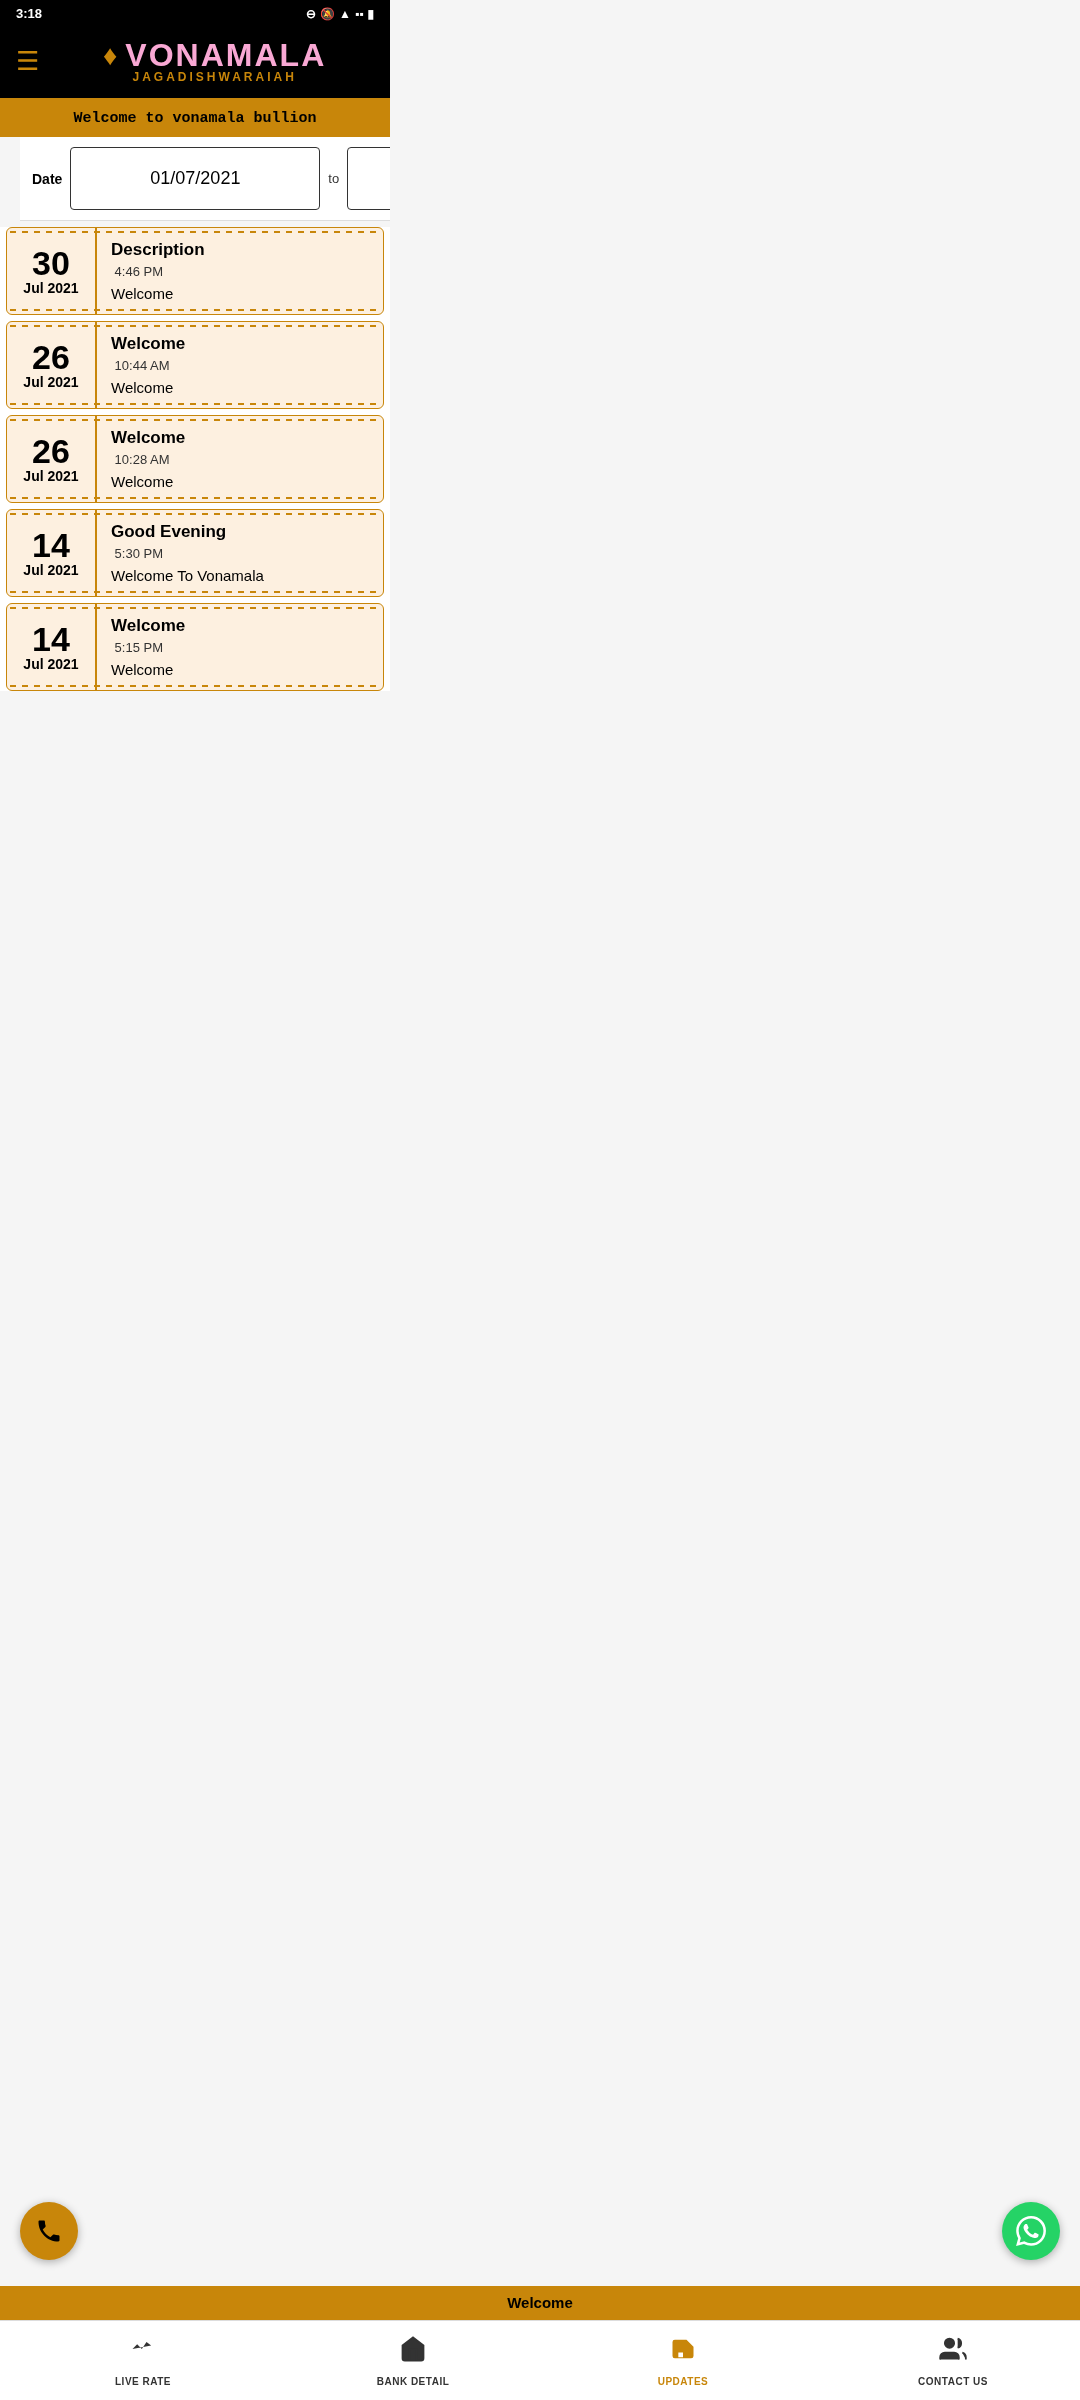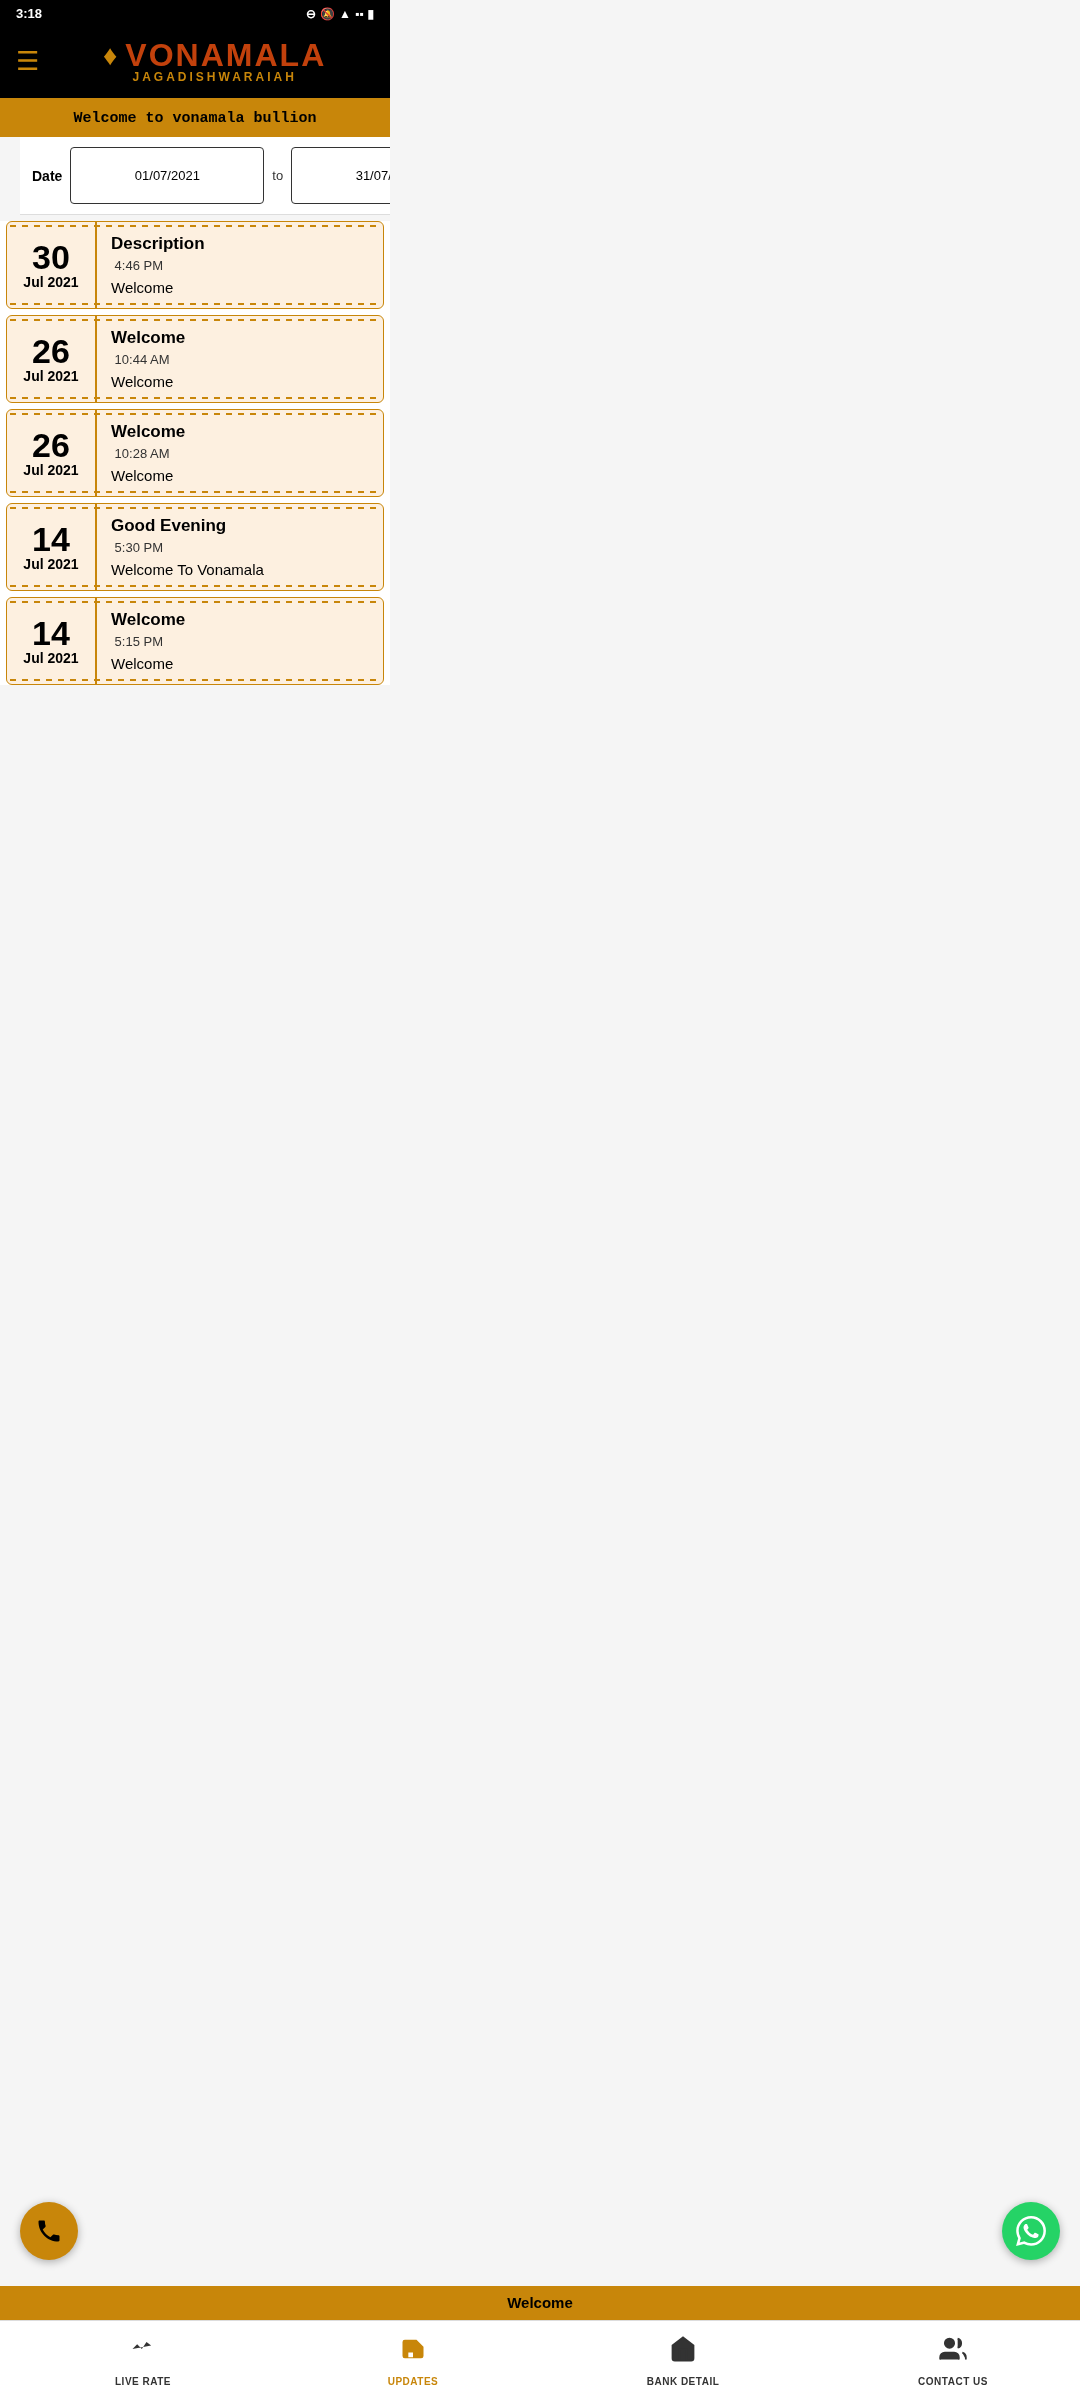--- a/index.html
+++ b/index.html
@@ -54,21 +54,21 @@
     .logo-top {
       display: flex;
       align-items: center;
       gap: 8px;
     }
     .logo-icon {
       color: #c8860a;
       font-size: 28px;
     }
     .logo-title {
-      color: #c2410c;
+      color: #f9a8d4;
       font-size: 32px;
       font-weight: 900;
       letter-spacing: 2px;
     }
     .logo-subtitle {
       color: #c8860a;
       font-size: 12px;
       font-weight: bold;
       letter-spacing: 3px;
       margin-top: -4px;
@@ -99,21 +99,21 @@
     }
     .date-label {
       font-size: 14px;
       font-weight: bold;
       color: #000;
     }
     .date-input {
       border: 1.5px solid #333;
       border-radius: 4px;
       padding: 20px 8px;
-      font-size: 13px;
+      font-size: 18px;
       flex: 1;
       text-align: center;
     }
     .date-to {
       font-size: 13px;
       color: #333;
     }
     .search-btn {
       background: #c8860a;
       color: #000;
@@ -411,37 +411,37 @@
   <div class="nav-item">
     <span class="nav-icon">
       <svg viewBox="0 0 24 24">
           <path d="M3 12l4-4 4 4 4-6 4 3M3 20h18"></path>
         </svg>
     </span>
     <span class="nav-label">LIVE RATE</span>
   </div>
 
 
-  <div class="nav-item active">
-    <span class="nav-icon">
-      <svg viewBox="0 0 24 24" fill="#c8860a">
-          <path d="M19 20H5a2 2 0 01-2-2V6a2 2 0 012-2h10l6 6v8a2 2 0 01-2 2zm-7-1v-4H8v4m0-10h8M8 7h2"></path>
-        </svg>
-    </span>
-    <span class="nav-label" style="color:#c8860a;">UPDATES</span>
-  </div>
-
   <div class="nav-item">
     <span class="nav-icon">
       <svg viewBox="0 0 24 24" fill="none" stroke="#333" stroke-width="1.5">
           <path d="M3 9l9-7 9 7v11a2 2 0 01-2 2H5a2 2 0 01-2-2V9z"></path>
           <polyline points="9 22 9 12 15 12 15 22"></polyline>
         </svg>
     </span>
     <span class="nav-label">BANK DETAIL</span>
+  </div>
+
+  <div class="nav-item active">
+    <span class="nav-icon">
+      <svg viewBox="0 0 24 24" fill="#c8860a">
+          <path d="M19 20H5a2 2 0 01-2-2V6a2 2 0 012-2h10l6 6v8a2 2 0 01-2 2zm-7-1v-4H8v4m0-10h8M8 7h2"></path>
+        </svg>
+    </span>
+    <span class="nav-label" style="color:#c8860a;">UPDATES</span>
   </div>
 
   <div class="nav-item">
     <span class="nav-icon">
       <svg viewBox="0 0 24 24" fill="none" stroke="#333" stroke-width="1.5">
           <path d="M17 21v-2a4 4 0 00-4-4H5a4 4 0 00-4 4v2"></path>
           <circle cx="9" cy="7" r="4"></circle>
           <path d="M23 21v-2a4 4 0 00-3-3.87M16 3.13a4 4 0 010 7.75"></path>
         </svg>
     </span>

